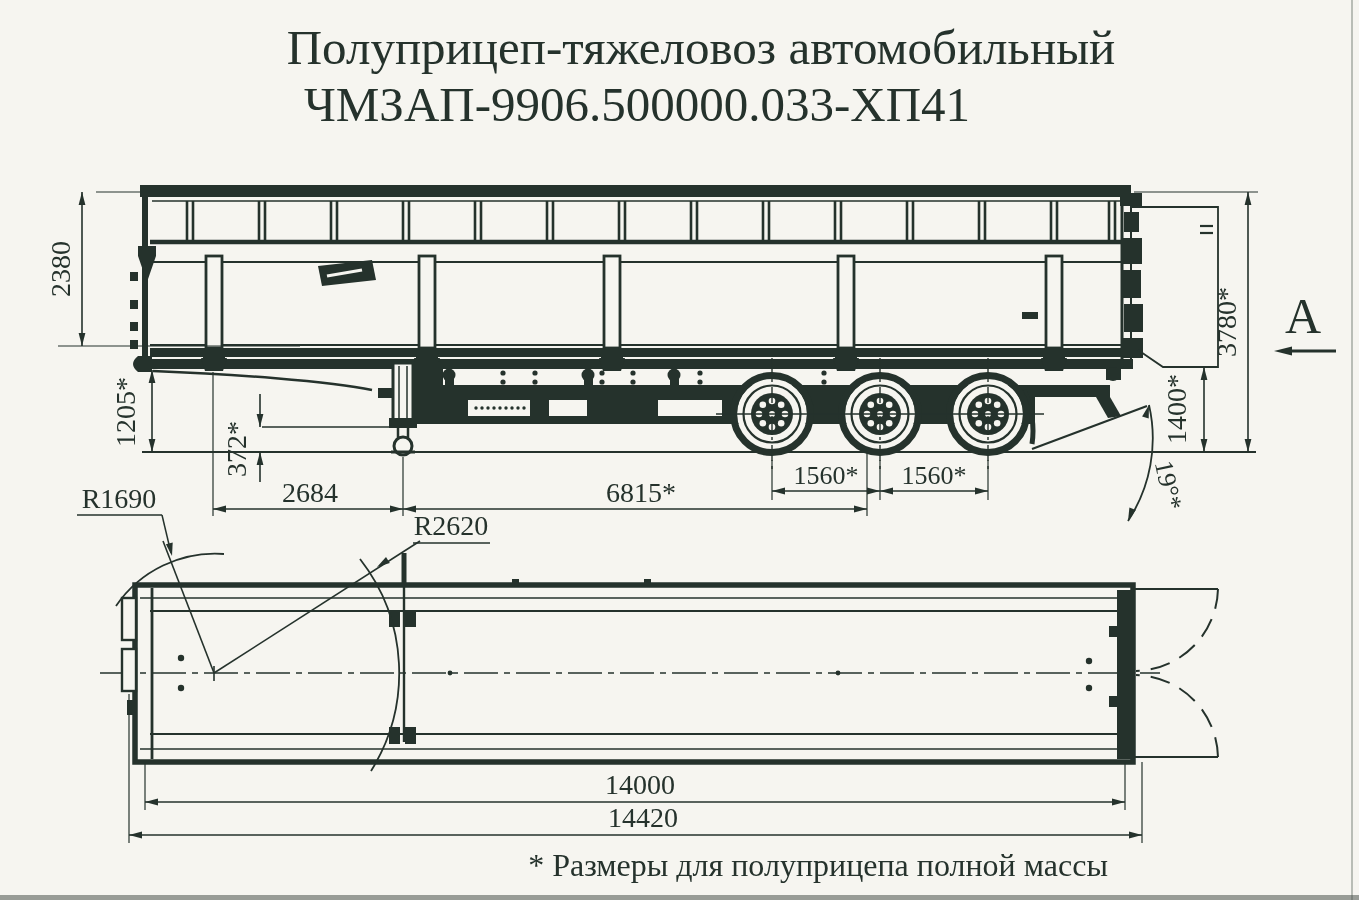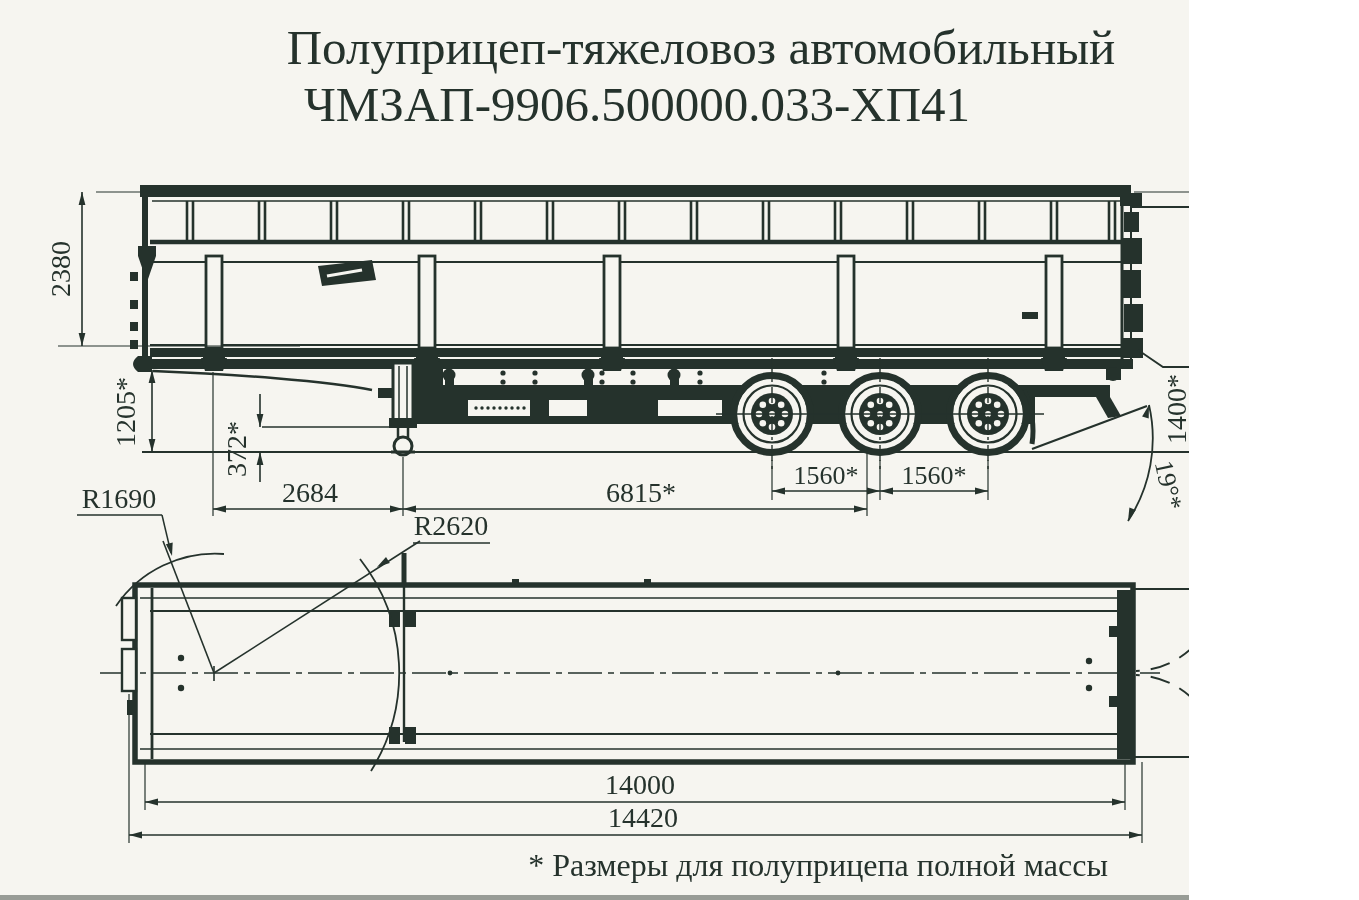--- a/index.html
+++ b/index.html
@@ -1,16 +1,16 @@
 <!DOCTYPE html>
 <html style="--ink: #25322c; --paper: #f6f5f0;"><head>
 <meta charset="utf-8">
 <style>
   html,body{margin:0;padding:0;background:#ffffff;}
-  .sheet{position:relative;width:1189px;height:900px;background:var(--paper,#f6f5f0);overflow:hidden;}
+  .sheet{position:relative;width:1359px;height:900px;background:var(--paper,#f6f5f0);overflow:hidden;}
   svg{display:block;}
   svg text{font-family:"Liberation Serif","DejaVu Serif",serif;fill:var(--ink,#25322c);}
   .s{stroke:var(--ink,#25322c);fill:none;}
   .f{fill:var(--ink,#25322c);stroke:none;}
   .p{fill:var(--paper,#f6f5f0);stroke:none;}
   .ps{fill:var(--paper,#f6f5f0);stroke:var(--ink,#25322c);}
   .t1{font-size:49px;}
   .dim{font-size:28px;}
   .dims{font-size:26px;}
   .fn{font-size:32px;}

